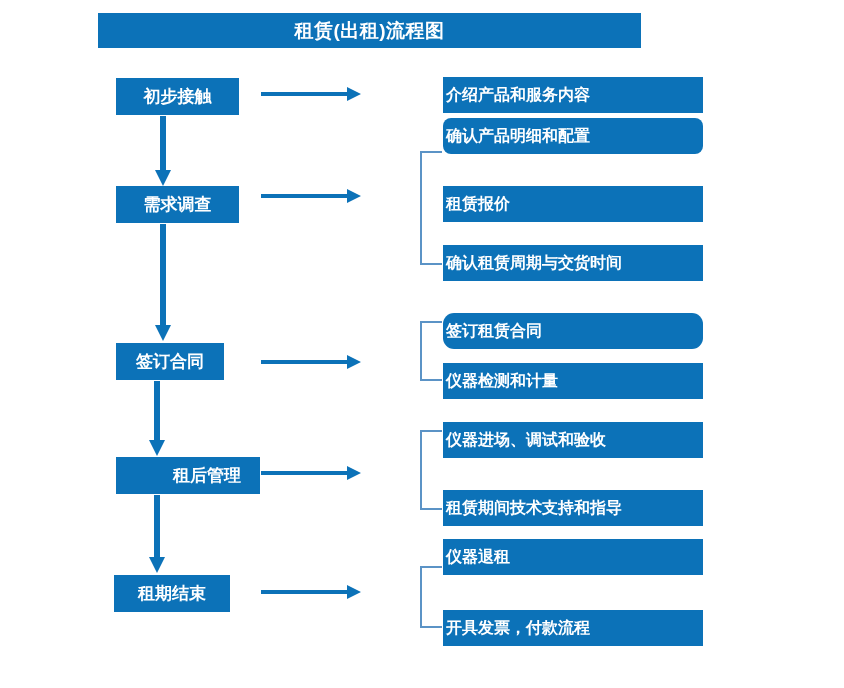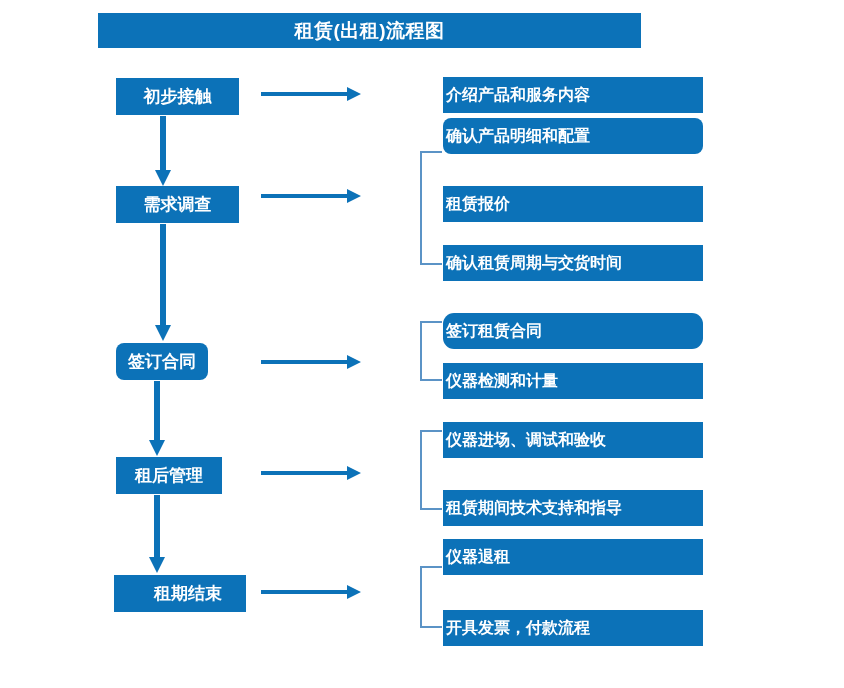--- a/index.html
+++ b/index.html
@@ -102,25 +102,25 @@
 <body>
 
 <div id="canvas">
 
   <div class="title-bar">租赁(出租)流程图</div>
 
   <div class="stage-box" style="left:102px; top:78px; width:123px;">初步接触</div>
 
   <div class="stage-box" style="left:102px; top:186px; width:123px;">需求调查</div>
 
-  <div class="stage-box" style="left:102px; top:343px; width:92px;border-radius:8px;">签订合同</div>
-
-  <div class="stage-box" style="left:102px; top:457px; width:106px;">租后管理</div>
-
-  <div class="stage-box" style="left:100px; top:575px; width:116px;padding-left:16px;">租期结束</div>
+  <div class="stage-box" style="left:102px; top:343px; width:108px;">签订合同</div>
+
+  <div class="stage-box" style="left:102px; top:457px; width:106px;padding-left:38px;">租后管理</div>
+
+  <div class="stage-box" style="left:100px; top:575px; width:116px;">租期结束</div>
 
   <div class="v-arrow" style="left:155px; top:116px; height:70px;">
     <svg width="16" height="70" viewBox="0 0 16 70" xmlns="http://www.w3.org/2000/svg">
       <path d="M5 0 H11 V54 H16 L8 70 L0 54 H5 Z" fill="#0C72B8"></path>
     </svg>
   </div>
 
   <div class="v-arrow" style="left:155px; top:224px; height:117px;">
     <svg width="16" height="117" viewBox="0 0 16 117" xmlns="http://www.w3.org/2000/svg">
       <path d="M5 0 H11 V101 H16 L8 117 L0 101 H5 Z" fill="#0C72B8"></path>

